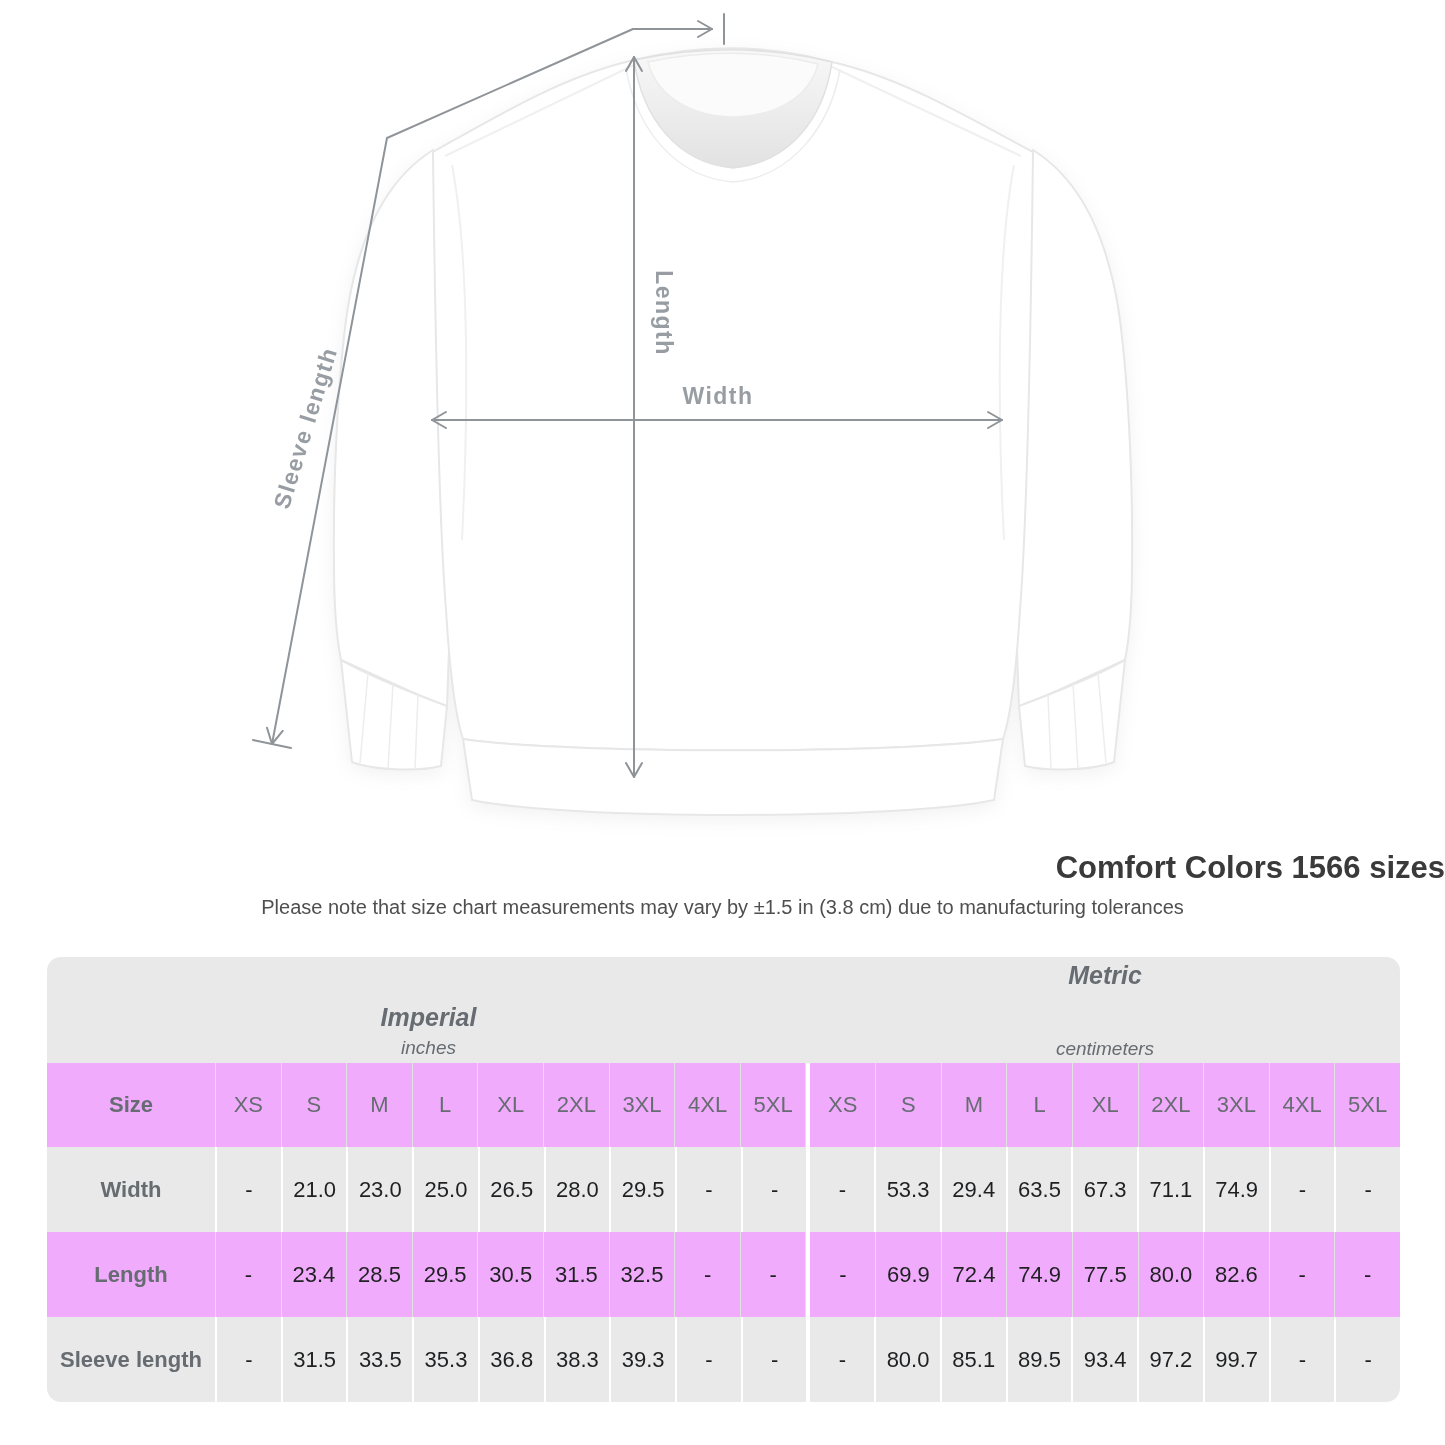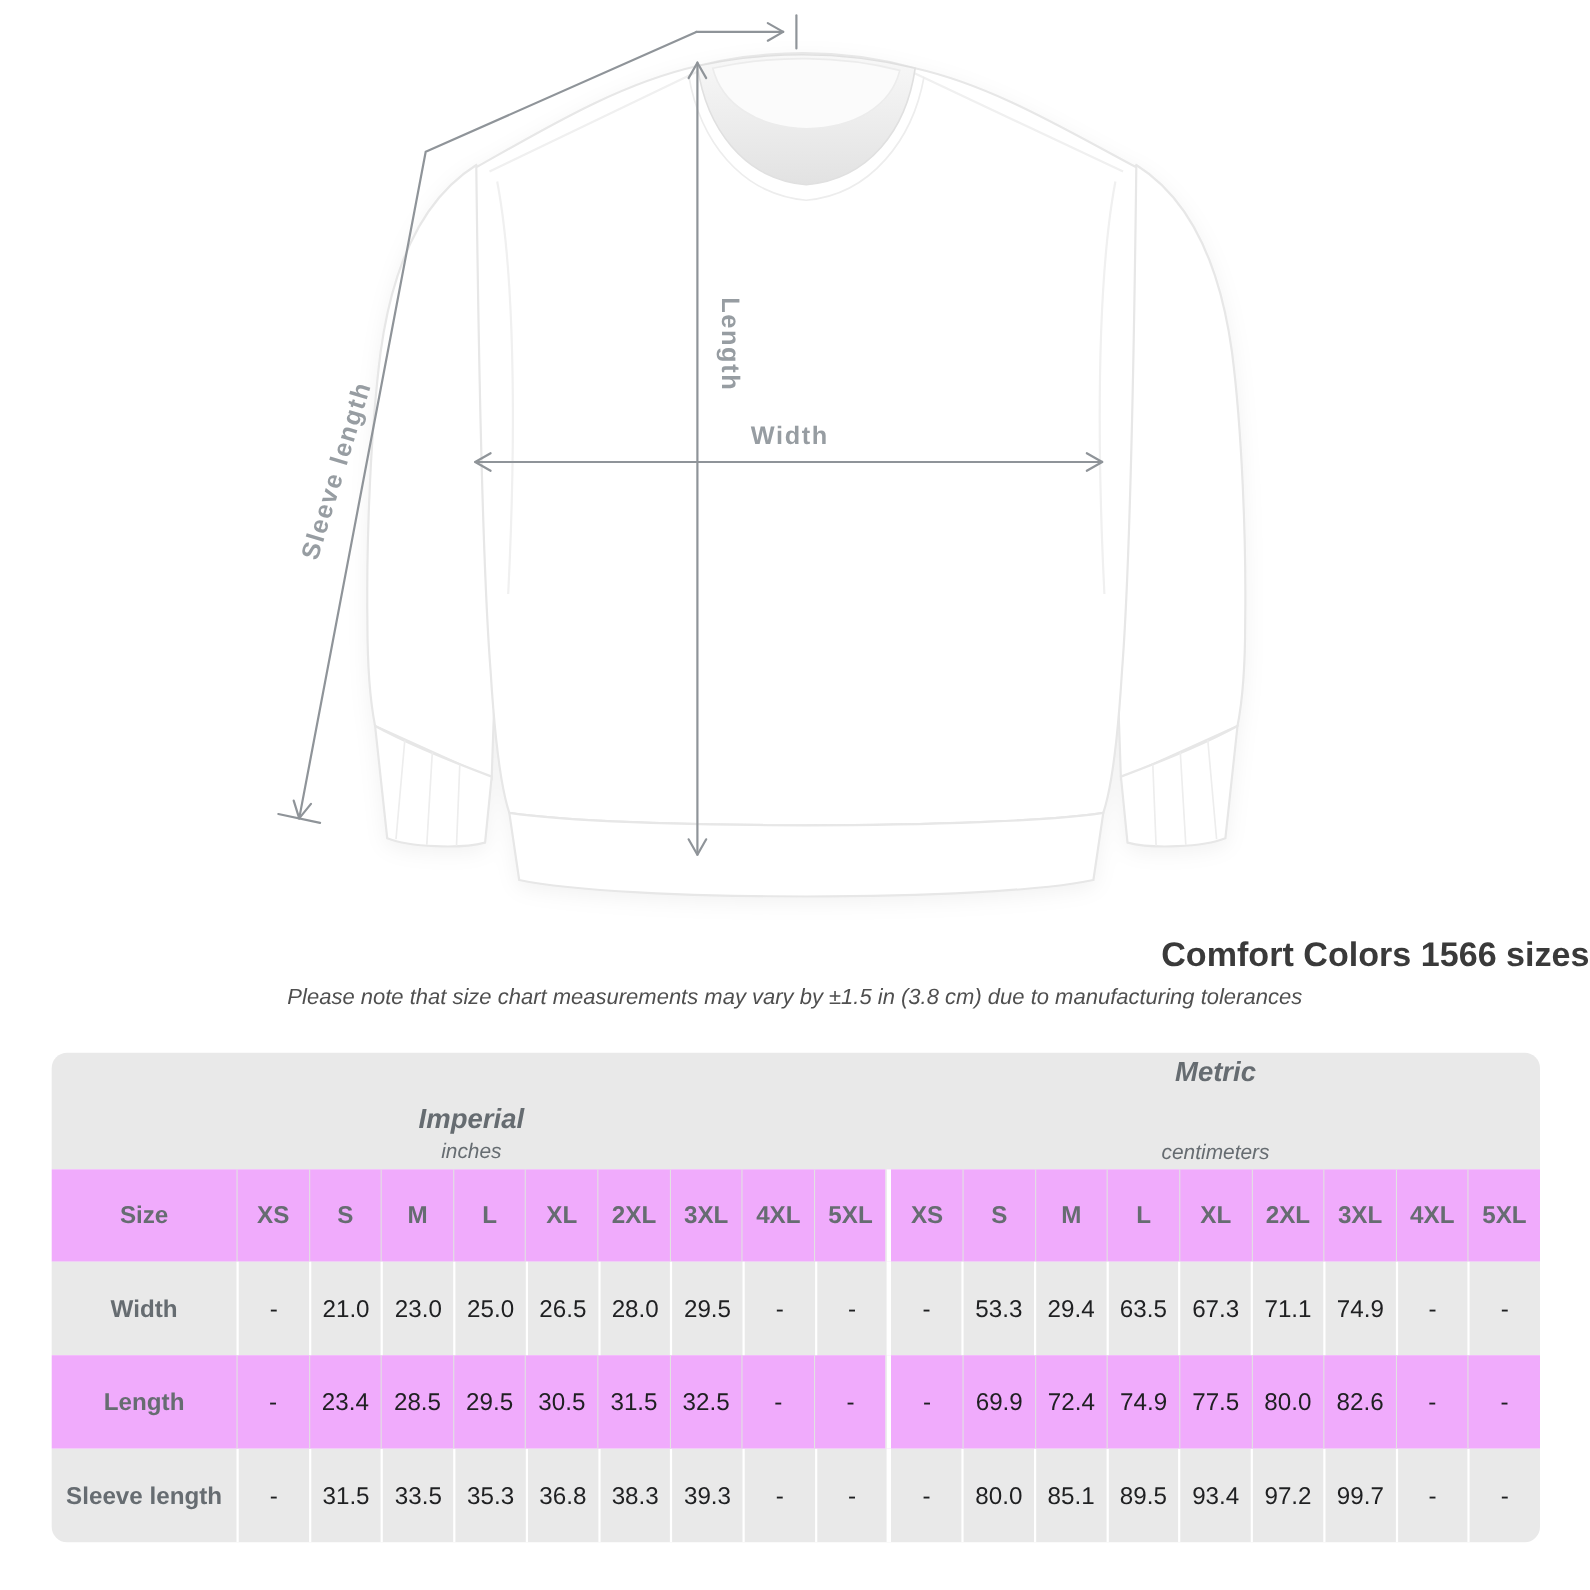--- a/index.html
+++ b/index.html
@@ -20,41 +20,41 @@
     fill:var(--diagram-label,#979da2);font-weight:bold;font-size:23px;
     letter-spacing:1.5px;font-family:"Liberation Sans",sans-serif;
   }
   
   .page-title{
     position:absolute;left:0;top:850px;width:100%;text-align:right;
     font-size:31px;font-weight:bold;color:var(--title,#3a3a3a);
   }
   .page-subtitle{
     position:absolute;left:0;top:896px;width:100%;text-align:center;
-    font-size:20px;font-style:italic;color:var(--subtitle,#4f4f4f);
+    font-size:20px;color:var(--subtitle,#4f4f4f);
   }
   
   .sizetable{position:absolute;left:47px;top:957px;width:1353px;}
   .group-header{
     display:flex;height:106px;background:var(--table-gray,#e9e9e9);
     border-radius:14px 14px 0 0;
   }
   .group{display:flex;flex-direction:column;align-items:center;justify-content:center;gap:5px;}
   .group.imperial{width:763px;margin-top:41px;}
   .group.metric{flex:1;gap:48px;}
   .group-title{font-size:25px;font-weight:bold;font-style:italic;color:var(--head-text,#5d6368);}
   .group-unit{font-size:19px;font-style:italic;color:var(--head-text,#5d6368);}
   .trow{display:flex;height:85px;}
   .trow.header-row{height:84px;}
   .trow.white{background:#f0abfc;}
   .trow.gray{background:var(--table-gray,#e9e9e9);}
   .trow.last{border-radius:0 0 14px 14px;overflow:hidden;}
   .cell{display:flex;align-items:center;justify-content:center;font-size:22px;}
   .cell.rowlabel{width:168px;flex:none;font-weight:bold;color:var(--head-text,#676d72);}
-  .cell.szhead{flex:1;font-weight:bold;color:var(--head-text,#70767b);}
+  .cell.szhead{flex:1;font-weight:normal;color:var(--head-text,#70767b);}
   .cell.data{flex:1;color:var(--data-text,#1f2022);}
   .groupgap{width:4px;flex:none;background:#ffffff;}
   .trow.white .cell.szhead,.trow.white .cell.data{border-left:1px solid var(--sep-on-white,#e2e2e2);}
   .trow.gray  .cell.szhead,.trow.gray  .cell.data{border-left:2px solid var(--sep-on-gray,#ffffff);}
   .trow .groupgap + .cell{border-left:none !important;}
   .trow.white .groupgap{border-left:1px solid var(--sep-on-white,#e2e2e2);}
 </style>
 </head>
 <body>
 

